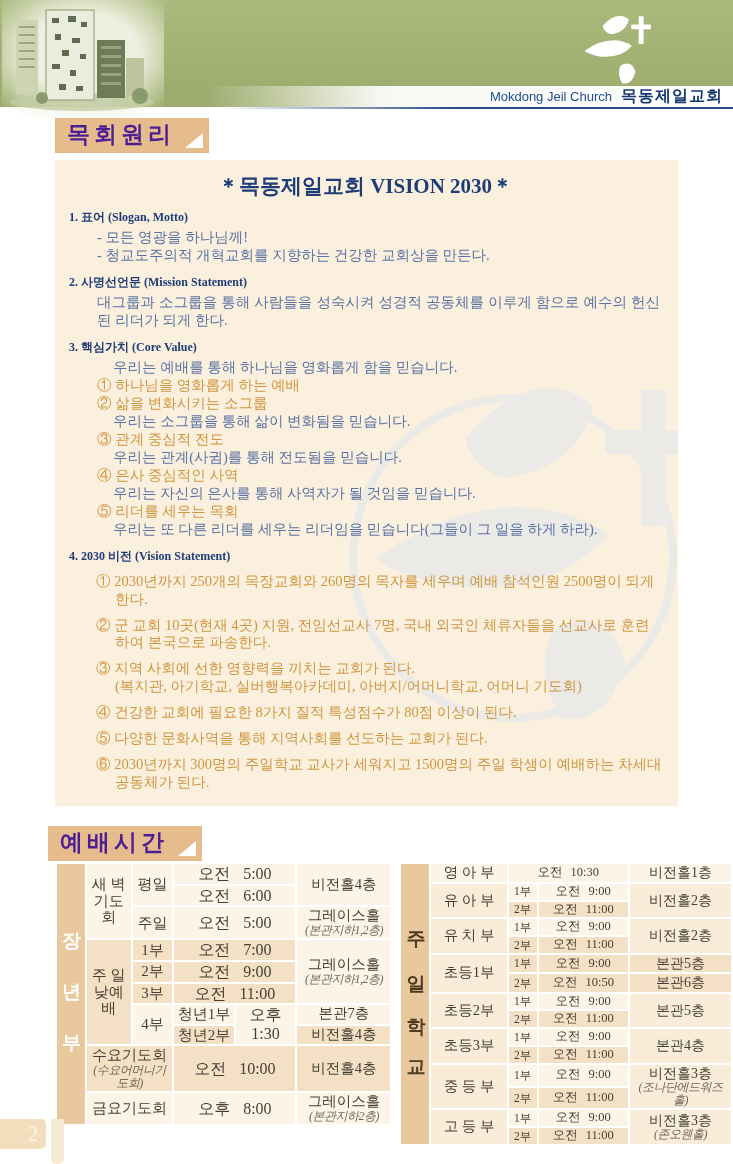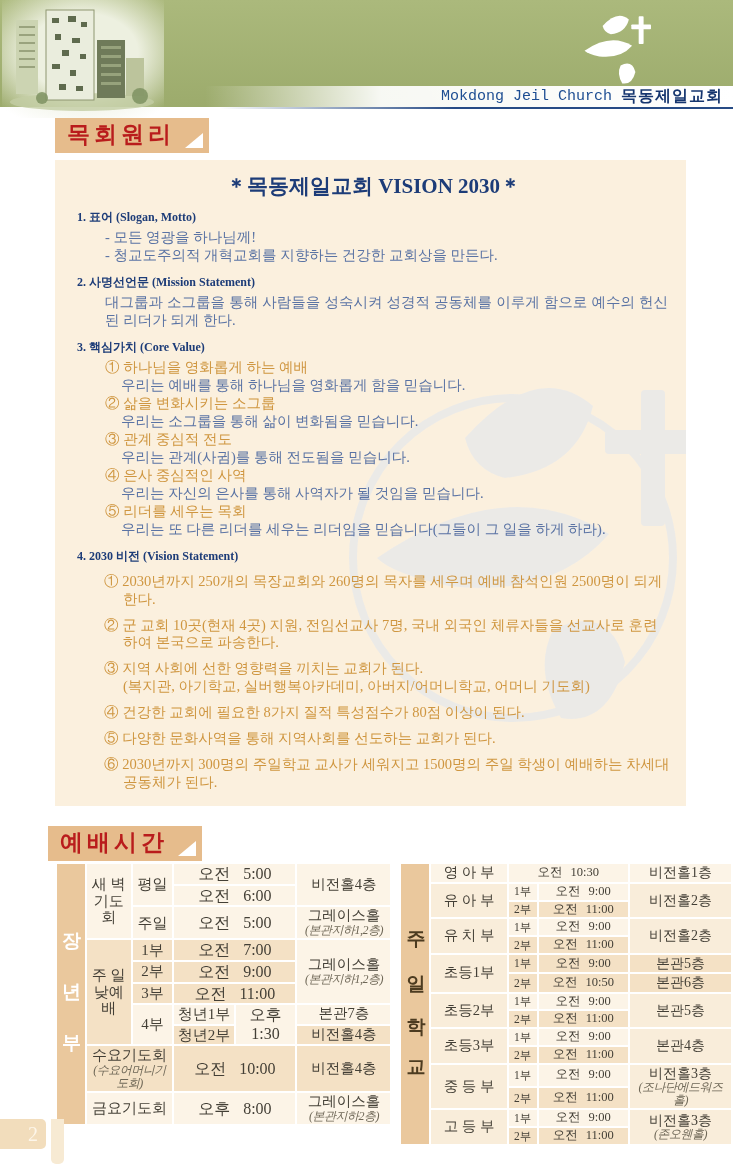--- a/index.html
+++ b/index.html
@@ -8,35 +8,35 @@
 
   
   .band{position:absolute;top:0;left:0;width:733px;height:107px;
         background:linear-gradient(180deg,#abb97c 0%,#9cab6c 100%);}
   .photo{position:absolute;top:0;left:2px;width:162px;height:118px;}
   .namestrip{position:absolute;top:86px;left:0;width:733px;height:21px;
         background:linear-gradient(90deg,rgba(255,255,255,0) 28%,rgba(255,255,255,.92) 52%,#ffffff 100%);
         display:flex;align-items:center;justify-content:flex-end;padding-right:10px;box-sizing:border-box;}
   .namestrip::after{content:'';position:absolute;left:0;right:0;bottom:-2px;height:2px;
         background:linear-gradient(90deg,rgba(39,75,133,0) 30%,#274b85 62%);}
-  .en{font-family:Liberation Mono, monospace;font-size:15px;color:#1d4d92;margin-right:9px;}
+  .en{font-family:Liberation Sans, sans-serif;font-size:13px;color:#1d4d92;margin-right:9px;}
   .ko{font-size:16px;font-weight:bold;color:#16366f;letter-spacing:1px;}
   .dove-top{position:absolute;top:8px;left:576px;width:86px;height:82px;color:#ffffff;}
 
   
-  .badge{position:absolute;background:#e6bc8c;color:#b91c1c;font-weight:bold;font-size:23px;
+  .badge{position:absolute;background:#e6bc8c;color:#4c1d95;font-weight:bold;font-size:23px;
          letter-spacing:4px;padding:5px 34px 7px 12px;line-height:1;}
   .badge::after{content:'';position:absolute;right:6px;bottom:5px;width:18px;height:15px;
          background:#fff;clip-path:polygon(100% 0,100% 100%,0 100%);}
   .badge.b1{left:55px;top:118px;}
   .badge.b2{left:48px;top:826px;}
 
   
   .panel{position:absolute;left:55px;top:160px;width:623px;height:646px;
-         background:#fbf0de;overflow:hidden;padding-left:8px;}
+         background:#fbf0de;overflow:hidden;}
   .wm{position:absolute;left:290px;top:190px;width:400px;height:400px;color:#dfe6f0;opacity:.55;}
   .panel-inner{position:relative;padding:10px 16px 0 14px;}
   .vtitle{text-align:center;color:#1d3c78;font-size:21px;font-weight:bold;margin:2px 0 8px;}
   .sec h3{color:#1d3c78;font-size:12px;font-weight:bold;margin:9px 0 3px;}
   .ln{font-size:14.5px;line-height:1.24;}
   .dash{color:#5a73a4;padding-left:28px;}
   .para{color:#5a73a4;padding-left:28px;padding-right:2px;text-align:justify;}
   .core-t{color:#cf9640;padding-left:28px;}
   .core-d{color:#5a73a4;padding-left:44px;}
   .vitem{color:#cf9640;padding-left:46px;text-indent:-19px;margin-top:8px;}
@@ -165,22 +165,22 @@
           <h3>1. 표어 (Slogan, Motto)</h3>
           <div class="ln dash">- 모든 영광을 하나님께!</div>
           <div class="ln dash">- 청교도주의적 개혁교회를 지향하는 건강한 교회상을 만든다.</div>
         </div>
         <div class="sec">
           <h3>2. 사명선언문 (Mission Statement)</h3>
           <div class="ln para">대그룹과 소그룹을 통해 사람들을 성숙시켜 성경적 공동체를 이루게 함으로 예수의 헌신된 리더가 되게 한다.</div>
         </div>
         <div class="sec">
           <h3>3. 핵심가치 (Core Value)</h3>
+          <div class="ln core-d">우리는 예배를 통해 하나님을 영화롭게 함을 믿습니다.</div>
           <div class="ln core-t">① 하나님을 영화롭게 하는 예배</div>
-          <div class="ln core-d">우리는 예배를 통해 하나님을 영화롭게 함을 믿습니다.</div>
           <div class="ln core-t">② 삶을 변화시키는 소그룹</div>
           <div class="ln core-d">우리는 소그룹을 통해 삶이 변화됨을 믿습니다.</div>
           <div class="ln core-t">③ 관계 중심적 전도</div>
           <div class="ln core-d">우리는 관계(사귐)를 통해 전도됨을 믿습니다.</div>
           <div class="ln core-t">④ 은사 중심적인 사역</div>
           <div class="ln core-d">우리는 자신의 은사를 통해 사역자가 될 것임을 믿습니다.</div>
           <div class="ln core-t">⑤ 리더를 세우는 목회</div>
           <div class="ln core-d">우리는 또 다른 리더를 세우는 리더임을 믿습니다(그들이 그 일을 하게 하라).</div>
         </div>
         <div class="sec">

